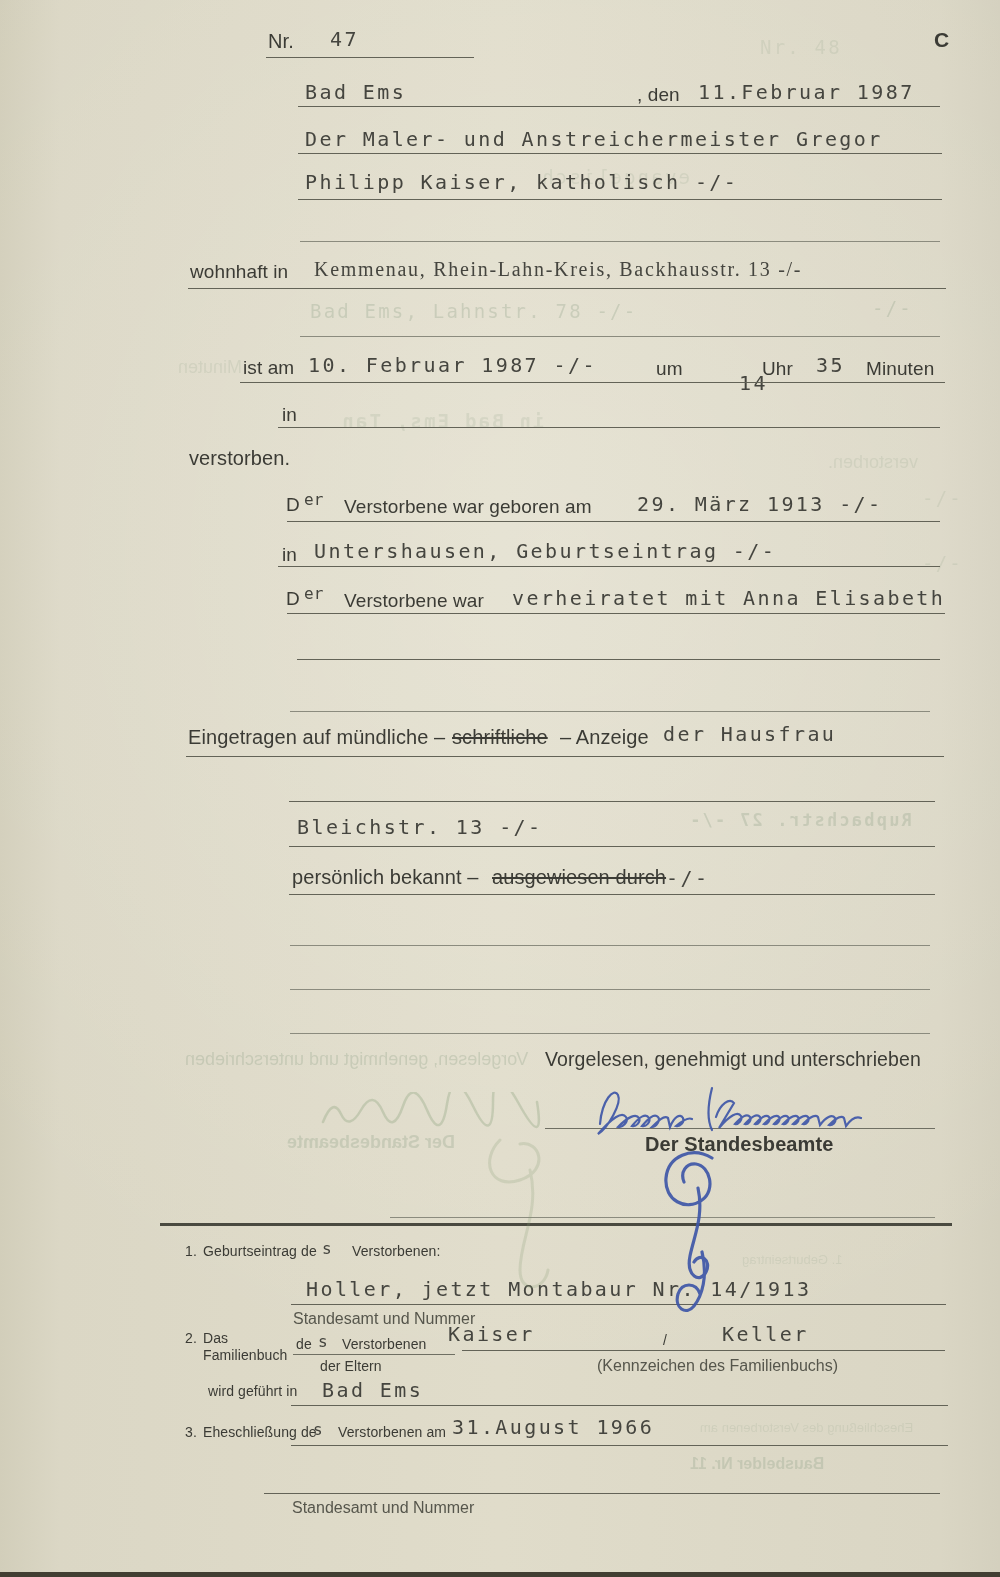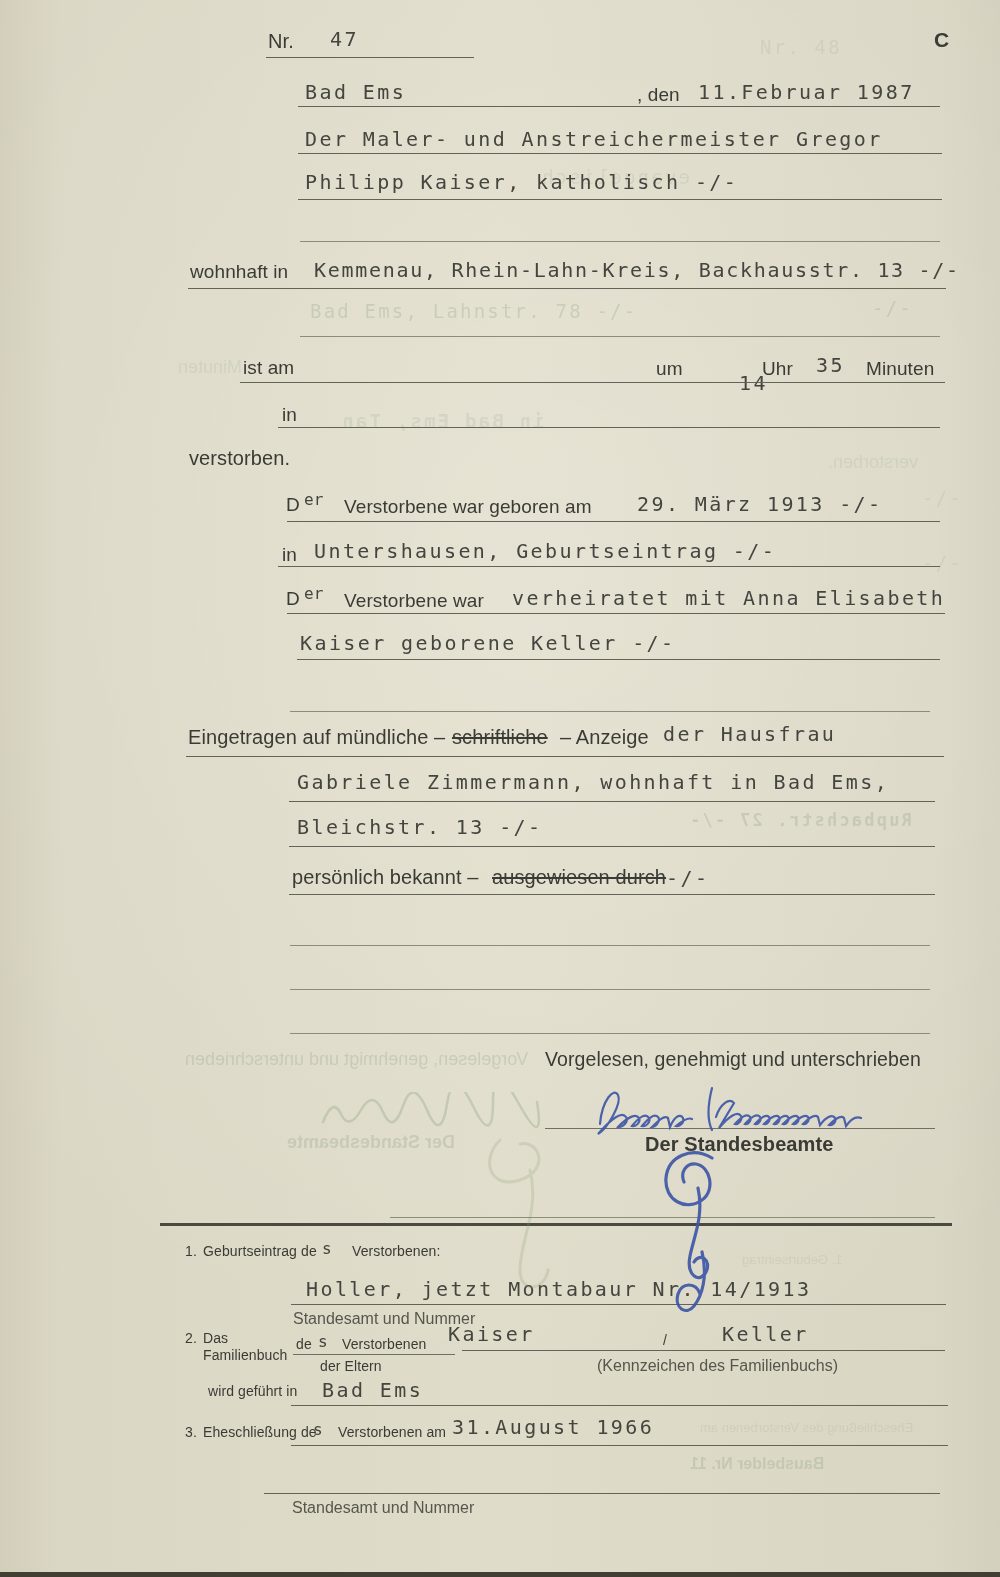--- a/index.html
+++ b/index.html
@@ -6,21 +6,21 @@
   .page{
     position:relative;width:1000px;height:1577px;overflow:hidden;
     background:
       radial-gradient(130% 90% at 55% 35%, rgba(255,255,250,0.22), rgba(255,255,250,0) 60%),
       linear-gradient(90deg,#d2ceba 0,#dbd7c5 6%,#e0dcca 50%,#dad6c4 94%,#d4d0be 100%);
     background-color:#dcd8c6;
     font-family:"Liberation Sans",sans-serif;
   }
   .t{position:absolute;font-family:"DejaVu Sans Mono","Liberation Mono",monospace;
      font-size:20px;letter-spacing:2.4px;color:#45453f;white-space:pre;}
-  .t.tight{letter-spacing:1.7px;}
+  .t.tight{letter-spacing:1.7px;font-family:Liberation Serif, serif;}
   .p{position:absolute;font-family:"Liberation Sans",sans-serif;font-size:19px;
      color:#3b3b35;letter-spacing:0.1px;white-space:pre;}
   .p.lg{font-size:20px;}
   .p.sm{font-size:14px;}
   .p.xs{font-size:16px;color:#56564c;letter-spacing:0;}
   .p.b{font-weight:bold;}
   .struck{text-decoration:line-through;text-decoration-thickness:1.5px;}
   .ts{position:absolute;font-family:"DejaVu Sans Mono",monospace;font-size:16px;color:#45453f;}
   .rule{position:absolute;height:0;border-top:1px solid #8b8b7e;}
   .rule.d{border-top-color:#636357;}
@@ -82,20 +82,21 @@
   <div class="t" style="left:305px;top:170px;">Philipp Kaiser, katholisch -/-</div>
   <div class="rule d" style="left:298px;top:199px;width:644px;"></div>
   <div class="rule" style="left:300px;top:241px;width:640px;"></div>
 
   <div class="p" style="left:190px;top:261px;">wohnhaft in</div>
   <div class="t tight" style="left:314px;top:258px;">Kemmenau, Rhein-Lahn-Kreis, Backhausstr. 13 -/-</div>
   <div class="rule d" style="left:188px;top:288px;width:758px;"></div>
   <div class="rule" style="left:300px;top:336px;width:640px;"></div>
 
   <div class="p" style="left:243px;top:357px;">ist am</div>
+  <div class="t" style="left:308px;top:353px;">10. Februar 1987 -/-</div>
   <div class="p" style="left:656px;top:358px;">um</div>
   <div class="t" style="left:714px;top:371px;margin-left:25px;">14</div>
   <div class="p" style="left:762px;top:358px;">Uhr</div>
   <div class="t" style="left:816px;top:353px;">35</div>
   <div class="p" style="left:866px;top:358px;">Minuten</div>
   <div class="rule d" style="left:240px;top:382px;width:705px;"></div>
 
   <div class="p" style="left:282px;top:404px;">in</div>
   <div class="rule d" style="left:278px;top:427px;width:662px;"></div>
   <div class="p lg" style="left:189px;top:447px;">verstorben.</div>
@@ -108,31 +109,29 @@
 
   <div class="p" style="left:282px;top:544px;">in</div>
   <div class="t" style="left:314px;top:539px;">Untershausen, Geburtseintrag -/-</div>
   <div class="rule d" style="left:278px;top:566px;width:662px;"></div>
 
   <div class="p" style="left:286px;top:588px;">D</div>
   <div class="ts" style="left:304px;top:584px;">er</div>
   <div class="p" style="left:344px;top:590px;">Verstorbene war</div>
   <div class="t" style="left:512px;top:586px;">verheiratet mit Anna Elisabeth</div>
   <div class="rule d" style="left:287px;top:613px;width:658px;"></div>
-  <div class="t" style="left:300px;top:631px;">Kaiser geborene Keller -/-</div>
   <div class="rule d" style="left:297px;top:659px;width:643px;"></div>
   <div class="rule" style="left:290px;top:711px;width:640px;"></div>
 
   <div class="p lg" style="left:188px;top:726px;">Eingetragen auf mündliche –</div>
   <div class="p lg struck" style="left:452px;top:726px;">schriftliche</div>
   <div class="p lg" style="left:560px;top:726px;">– Anzeige</div>
   <div class="t" style="left:663px;top:722px;">der Hausfrau</div>
   <div class="rule d" style="left:186px;top:756px;width:758px;"></div>
 
-  <div class="t" style="left:297px;top:770px;">Gabriele Zimmermann, wohnhaft in Bad Ems,</div>
   <div class="rule d" style="left:289px;top:801px;width:646px;"></div>
   <div class="t" style="left:297px;top:815px;">Bleichstr. 13 -/-</div>
   <div class="rule d" style="left:289px;top:846px;width:646px;"></div>
 
   <div class="p lg" style="left:292px;top:866px;">persönlich bekannt –</div>
   <div class="p lg struck" style="left:492px;top:866px;">ausgewiesen durch</div>
   <div class="t" style="left:666px;top:866px;">-/-</div>
   <div class="rule d" style="left:289px;top:894px;width:646px;"></div>
 
   <div class="rule" style="left:290px;top:945px;width:640px;"></div>

